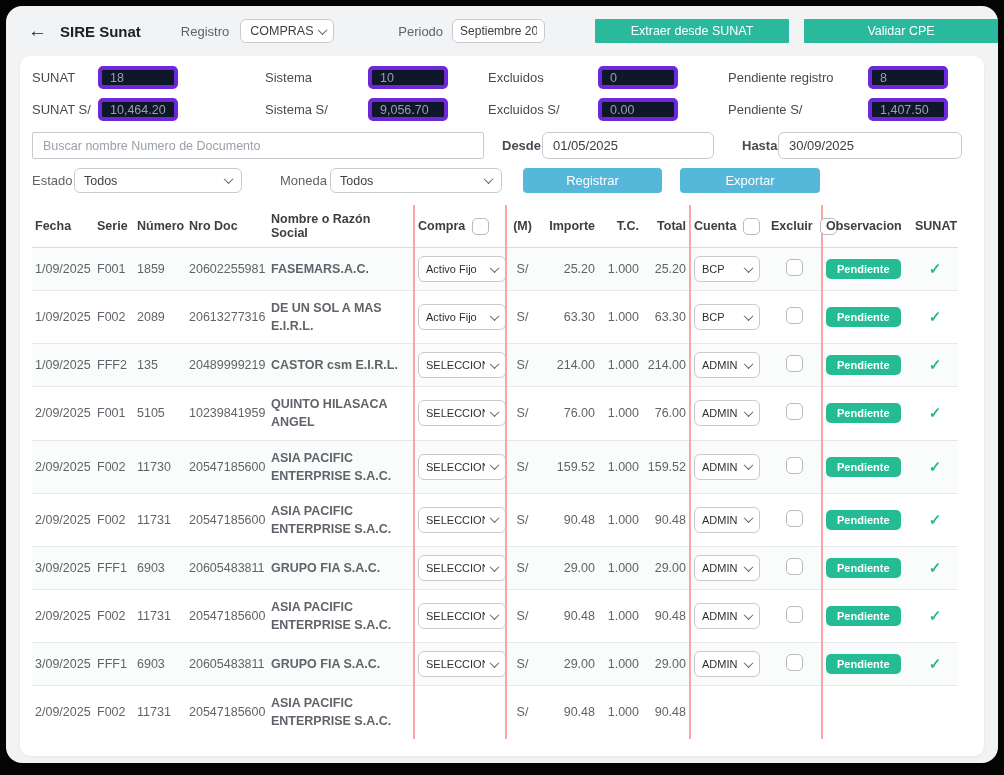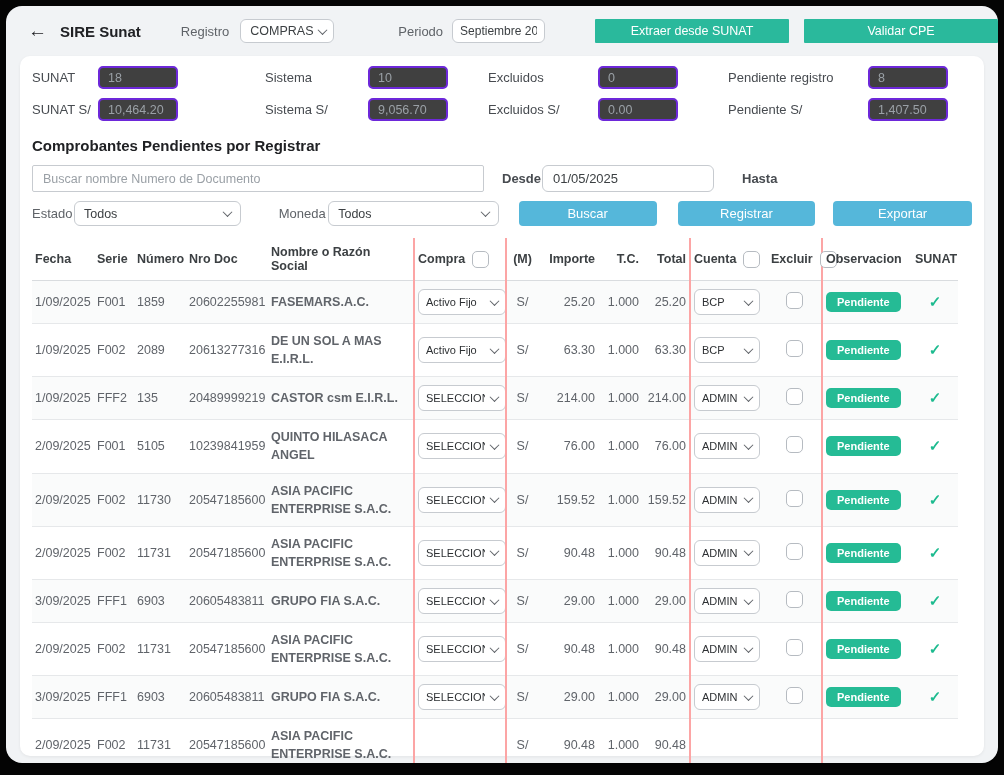--- a/index.html
+++ b/index.html
@@ -24,21 +24,21 @@
   .tb-periodo-input{margin-left:9px;width:93px;height:24px;border:1px solid var(--border);border-radius:6px;background:#fff;font-size:12px;color:#3c4043;padding:0 7px;font-family:inherit;}
   .btn-teal{height:24px;border:none;border-radius:1px;background:var(--teal);color:#fff;font-size:12.5px;font-family:inherit;cursor:pointer;}
   .tb-extract{margin-left:50px;width:194px;}
   .tb-validate{margin-left:15px;width:194px;}
   
   .card{margin:0 14px;height:700px;background:#fff;border-radius:10px;padding:10px 12px;box-shadow:0 1px 3px rgba(60,64,67,.08);}
   .h-section{font-size:15px;font-weight:bold;color:var(--ink);}
   .sum-title{margin:4px 0 12px;}
   .sumrow{display:flex;align-items:center;height:23px;margin-bottom:9px;}
   .sumrow .slabel{font-size:13px;color:#474b50;}
-  .dis-input{height:23px;background:#404040;border:2px solid #6d28d9;border-radius:5px;color:var(--muted);font-size:12.5px;padding:0 8px;font-family:inherit;width:80px;}
+  .dis-input{height:23px;background:#0f172a;border:4px solid #6d28d9;border-radius:5px;color:var(--muted);font-size:12.5px;padding:0 8px;font-family:inherit;width:80px;}
   .sl1{width:66px;} .si1{width:80px;}
   .sl2{margin-left:87px;width:103px;} .si2{width:80px;}
   .sl3{margin-left:40px;width:110px;} .si3{width:80px;}
   .sl4{margin-left:50px;width:140px;} .si4{width:80px;}
   .pend-title{margin-top:16px;}
   .filterrow1{display:flex;align-items:center;margin-top:11px;height:27px;}
   .search-input{width:452px;height:27px;border:1px solid var(--border);border-radius:2px;padding:0 10px;font-size:12.5px;color:#3c4043;font-family:inherit;}
   .search-input::placeholder{color:#9aa0a6;}
   .f-desde-l{margin-left:18px;width:40px;font-weight:bold;color:#474b50;}
   .date-input{width:172px;height:27px;border:1px solid var(--border);border-radius:6px;padding:1px 10px;font-size:13px;color:#3c4043;font-family:inherit;}
@@ -109,41 +109,40 @@
       <span class="slabel sl1">SUNAT S/</span>
       <input class="dis-input si1" disabled="" value="10,464.20" style="">
       <span class="slabel sl2">Sistema S/</span>
       <input class="dis-input si2" disabled="" value="9,056.70" style="">
       <span class="slabel sl3">Excluidos S/</span>
       <input class="dis-input si3" disabled="" value="0.00" style="">
       <span class="slabel sl4">Pendiente S/</span>
       <input class="dis-input si4" disabled="" value="1,407.50" style="">
     </div>
 
-    <div class="h-section pend-title">Comprobantes Pendientes por Registrar</div>
 
     <div class="filterrow1">
       <input class="search-input" placeholder="Buscar nombre Numero de Documento" style="">
       <span class="lbl f-desde-l">Desde</span>
       <input class="date-input" value="01/05/2025" style="">
       <span class="lbl f-hasta-l">Hasta</span>
+      <input class="date-input hasta-input" value="30/09/2025" style="">
     </div>
 
     <div class="filterrow2">
       <span class="lbl f-estado-l">Estado</span>
       <div class="sel estado-sel">
         <span>Todos</span>
         <i class="chev"></i>
       </div>
       <span class="lbl f-moneda-l">Moneda</span>
       <div class="sel moneda-sel">
         <span>Todos</span>
         <i class="chev"></i>
       </div>
-      <button class="btn-blue b-buscar">Buscar</button>
       <button class="btn-blue b-registrar">Registrar</button>
       <button class="btn-blue b-exportar">Exportar</button>
     </div>
 
     <table>
       <colgroup>
         <col style="width:62px">
           <col style="width:40px">
           <col style="width:52px">
           <col style="width:82px">

